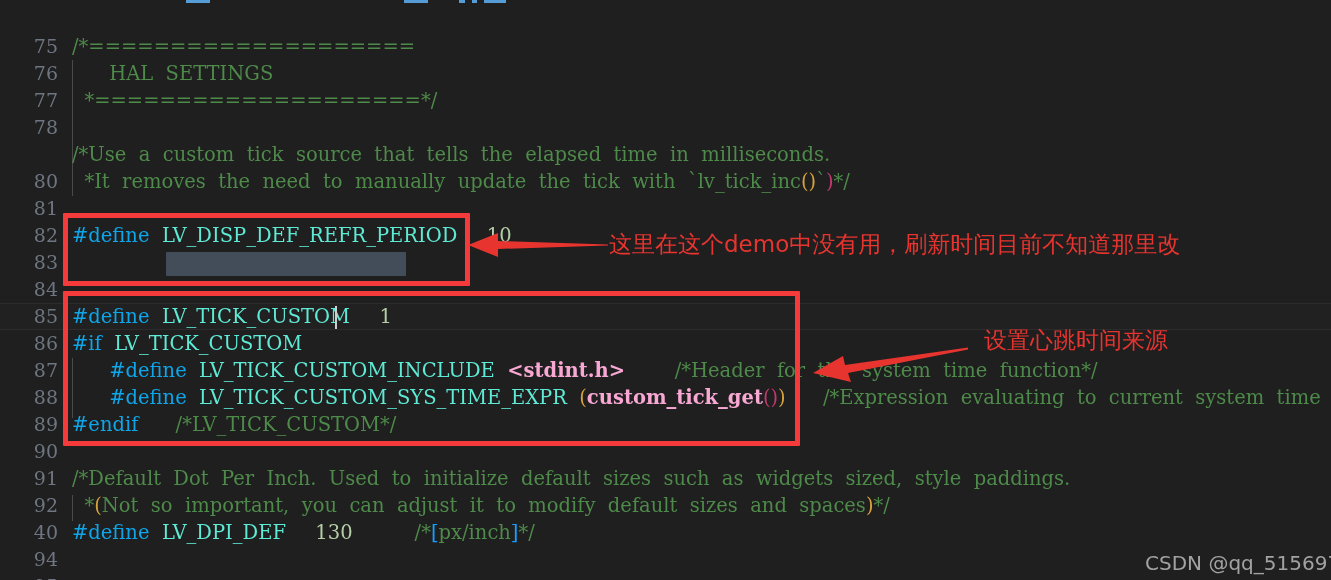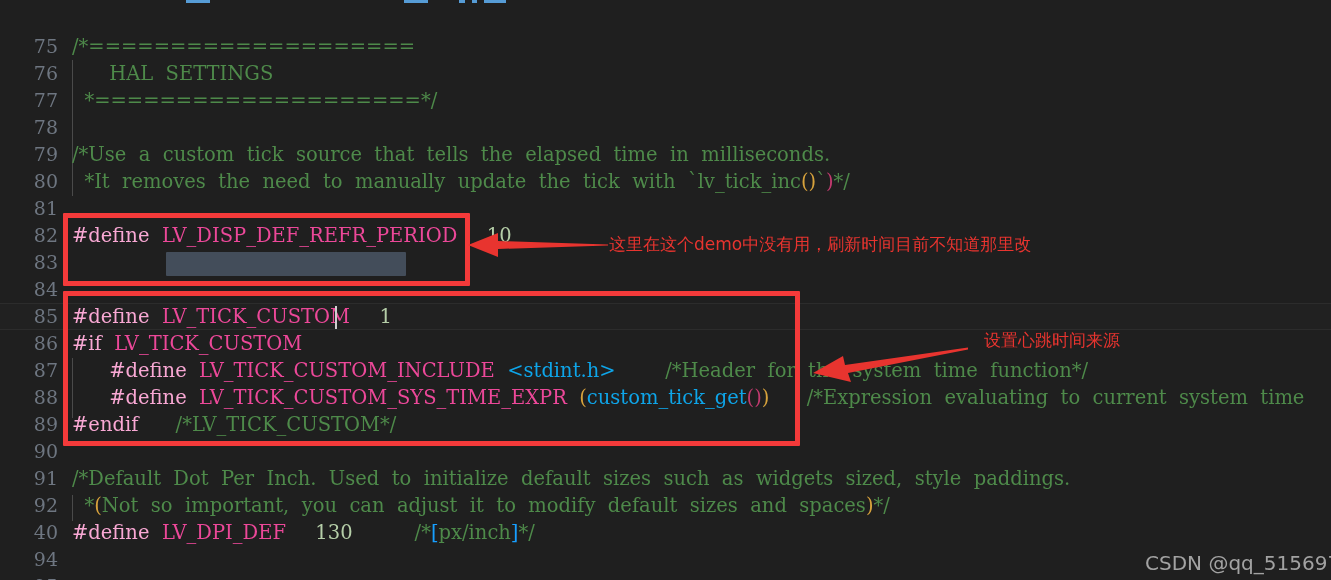--- a/index.html
+++ b/index.html
@@ -42,38 +42,38 @@
   .guide{position:absolute;width:1px;background:#4a4a4a;}
 
   
   .selhl{position:absolute;background:#5a6b80;opacity:.62;border-radius:1px;}
 
   
   .caret{position:absolute;width:2px;background:#cfcfcf;}
 
   
   .t-cmt{color:#4e8a4a;}
-  .t-pre{color:#f9a8d4;}
-  .t-id {color:#ec4899;}
+  .t-pre{color:#0ea5e9;}
+  .t-id {color:#5eead4;}
   .t-num{color:#b5cea8;padding-left:17px;}
-  .t-str{color:#0ea5e9;}
+  .t-str{color:#f9a8d4;font-weight:bold;}
   .t-par1{color:#d7a23c;}
   .t-par2{color:#c03a6e;}
   .t-brk{color:#179fff;}
 
   
   .frag{position:absolute;height:3px;background:#569cd6;}
 
   
   .anno{position:absolute;left:0;top:0;width:1331px;height:580px;pointer-events:none;}
   .redbox{position:absolute;border:5px solid #f43a3a;box-sizing:border-box;border-radius:1px;}
   .cn-note{
     position:absolute;color:#e8342f;
     font-family:"DejaVu Sans","Liberation Sans",sans-serif;
-    font-size:17px;line-height:22px;white-space:nowrap;
+    font-size:23px;line-height:22px;white-space:nowrap;
   }
   .wm{
     position:absolute;color:#b9b9b9;opacity:.85;
     font-family:"DejaVu Sans","Liberation Sans",sans-serif;
     font-size:20px;white-space:nowrap;
   }
 </style>
 </head>
 <body>
 
@@ -107,23 +107,20 @@
     <div class="line" style="top:60px;">
       <span class="lno">77</span>
       <span class="ltext t-cmt">      HAL  SETTINGS</span>
     </div>
 
     <div class="line" style="top:87px;">
       <span class="lno">78</span>
       <span class="ltext t-cmt">  *====================*/</span>
     </div>
 
-    <div class="line" style="top:114px;">
-      <span class="lno">79</span>
-    </div>
 
     <div class="line" style="top:141px;">
       <span class="lno">80</span>
       <span class="ltext t-cmt">/*Use  a  custom  tick  source  that  tells  the  elapsed  time  in  milliseconds.</span>
     </div>
 
     <div class="line" style="top:168px;">
       <span class="lno">81</span>
       <span class="ltext"><span class="t-cmt">  *It  removes  the  need  to  manually  update  the  tick  with  `lv_tick_inc</span><span class="t-par1">(</span><span class="t-par1">)</span><span class="t-cmt">`</span><span class="t-par2">)</span><span class="t-cmt">*/</span></span>
     </div>

